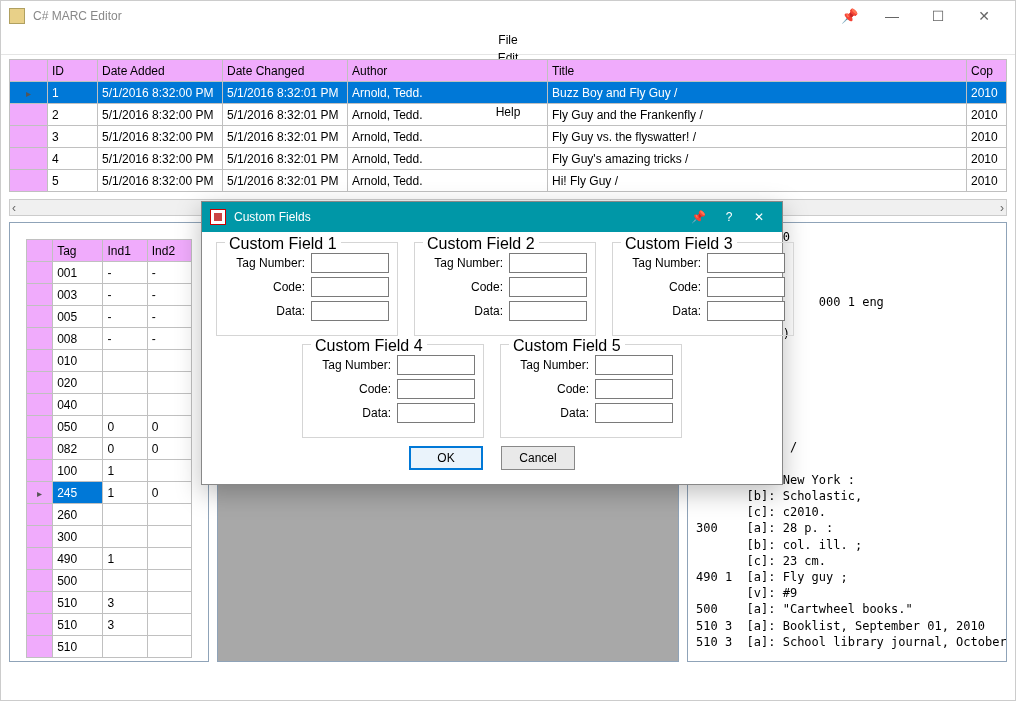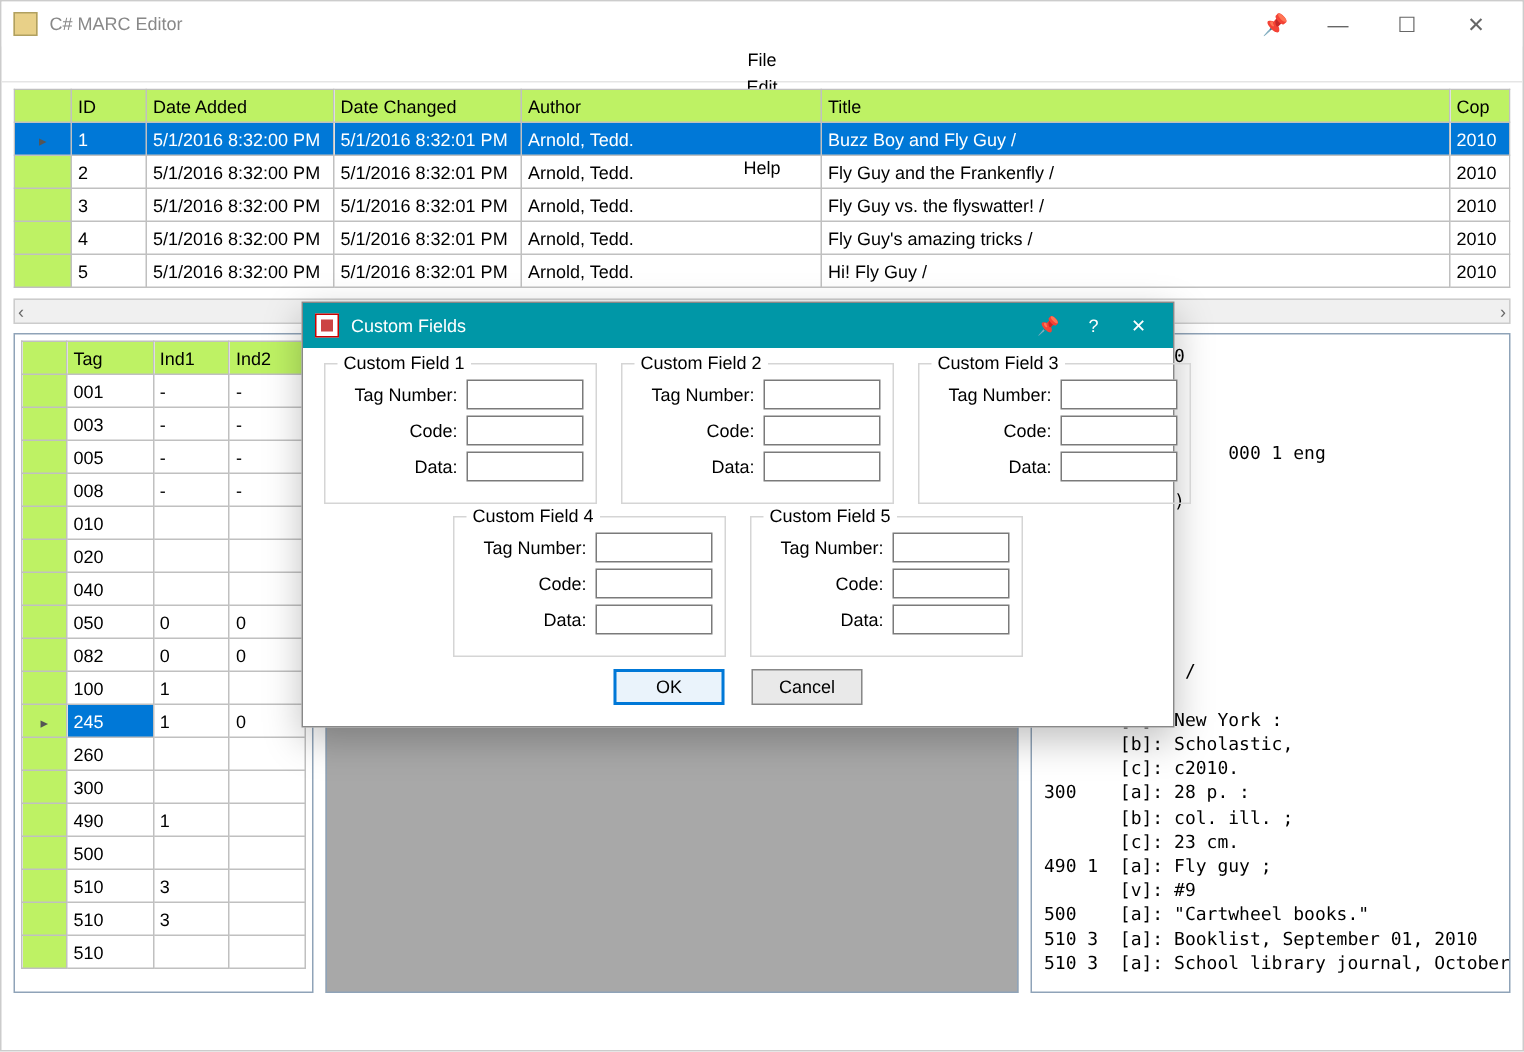--- a/index.html
+++ b/index.html
@@ -8,41 +8,41 @@
   .titlebar { height: 30px; display: flex; align-items: center; padding: 0 8px; background: #fff; }
   .titlebar .icon { width: 16px; height: 16px; margin-right: 8px; background: #e8d088; border: 1px solid #b0a060; }
   .titlebar .title { flex: 1; color: #888; }
   .titlebar .ctl { width: 46px; height: 30px; display: flex; align-items: center; justify-content: center; color: #666; font-size: 14px; cursor: pointer; }
   .pin { font-size: 14px; margin-right: 10px; color:#333; }
   .menubar { height: 24px; display: flex; align-items: center; padding: 0 6px; border-bottom: 1px solid #e5e5e5; flex-direction: column; }
   .menubar div { padding: 2px 12px; cursor: pointer; }
   .content { padding: 4px 8px 8px 8px; }
   table.grid { border-collapse: collapse; width: 100%; table-layout: fixed; }
   table.grid th, table.grid td { border: 1px solid #c0c0c0; padding: 2px 4px; text-align: left; font-weight: normal; height: 22px; overflow: hidden; white-space: nowrap; }
-  table.grid th { background: #bef264; }
+  table.grid th { background: #f0abfc; }
   .rowhdr { width: 38px; background: #f5f5f5; text-align:center !important; }
   .selected td, .selected th.rowcell { background: #0078d7; color: #fff; }
   .records-wrap { height: 140px; overflow: hidden; position: relative; }
   .scroll-h { height: 17px; background: #f0f0f0; border: 1px solid #ccc; position: relative; margin-top: 0; display:flex; justify-content:space-between; align-items:center; padding:0 2px; color:#666; }
   .lower { display: flex; gap: 8px; margin-top: 6px; height: 440px; }
   .panel { border: 1px solid #8fa3b8; background: #fff; position: relative; }
-  .left-panel { width: 200px; padding: 4px; overflow:hidden; }
+  .left-panel { width: 200px; padding: 16px; overflow:hidden; }
   .mid-panel { flex: 1; background: #a8a8a8; }
   .right-panel { width: 320px; padding: 6px 8px; font-family: Consolas, monospace; font-size: 12px; white-space: pre; overflow: hidden; line-height: 1.35; }
   
   .dialog { position: absolute; left: 200px; top: 200px; width: 582px; background: #fff; border: 1px solid #888; box-shadow: 0 8px 24px rgba(0,0,0,0.25); }
   .dialog .dlg-title { height: 30px; background: #0097a7; color: #fff; display: flex; align-items: center; padding: 0 8px; }
   .dialog .dlg-title .icon { width:16px; height:16px; background:#fff; border:1px solid #c00; margin-right:8px; position:relative; }
   .dialog .dlg-title .icon::after { content:""; position:absolute; inset:3px; background:#c44; }
   .dialog .dlg-title span.t { flex:1; }
   .dialog .dlg-title .tc { width:30px; text-align:center; cursor:pointer; }
   .dlg-body { padding: 10px 14px 14px; }
   .fields-row { display:flex; gap:16px; margin-bottom: 8px; }
   .fieldset { flex:1; border: 1px solid #d5d5d5; padding: 6px 8px 10px; position:relative; }
-  .fieldset .legend { position:absolute; top:-8px; left:8px; background:#fff; padding:0 4px; font-size:12px; }
+  .fieldset .legend { position:absolute; top:-8px; left:8px; background:#fff; padding:0 4px; font-size:16px; }
   .frow { display:flex; align-items:center; margin: 4px 0; }
   .frow label { width: 80px; text-align:right; margin-right:6px; }
   .frow input { width: 78px; height: 20px; border:1px solid #7a7a7a; padding: 0 3px; font: inherit; }
   .dlg-buttons { display:flex; justify-content:center; gap:18px; }
   .dlg-buttons button { width: 74px; height: 24px; border:1px solid #888; background:#e9e9e9; cursor:pointer; font: inherit; }
   .dlg-buttons button.primary { border:2px solid #0078d7; background:#eaf3fb; }
   .row-indicator { color:#555; font-size:10px; }
   .tag-selected { background:#0078d7; color:#fff; }
 </style>
 </head>

